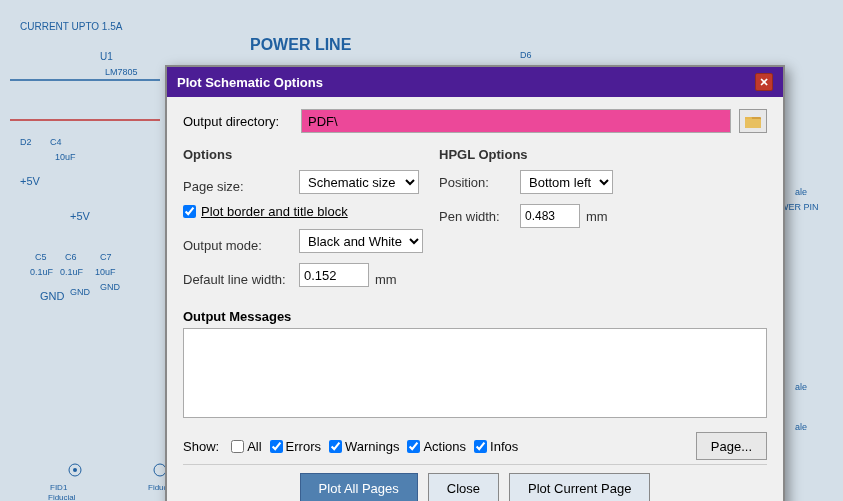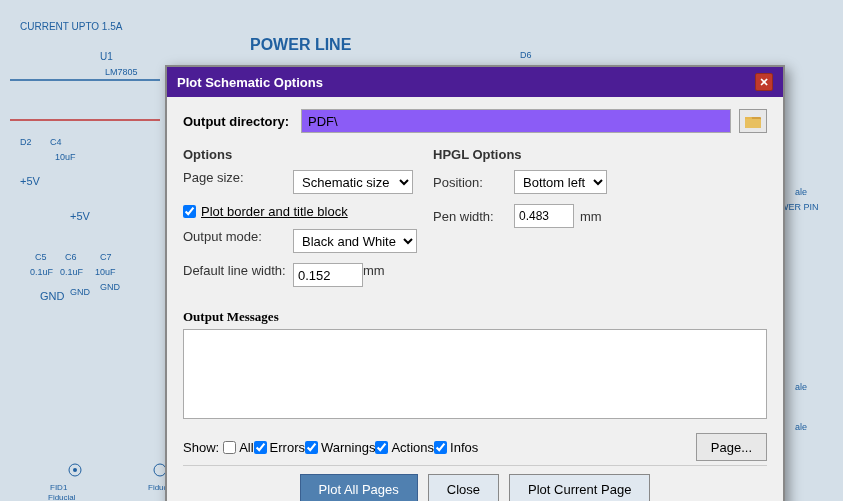--- a/index.html
+++ b/index.html
@@ -75,27 +75,26 @@
       display: flex;
       align-items: center;
       margin-bottom: 14px;
       gap: 8px;
     }
 
     .output-dir-label {
       font-size: 13px;
       white-space: nowrap;
       min-width: 110px;
-      font-weight: bold;
     }
 
     .output-dir-input {
       flex: 1;
       border: 1px solid #aaa;
-      background: #8b5cf6;
+      background: #ec4899;
       padding: 3px 6px;
       font-size: 13px;
       height: 24px;
     }
 
     .output-dir-browse-btn {
       width: 28px;
       height: 24px;
       border: 1px solid #999;
       background: #e8e8e8;
@@ -142,22 +141,23 @@
       cursor: pointer;
     }
 
     
     .options-col {
       min-width: 220px;
     }
 
     .form-row {
       display: flex;
-      align-items: flex-start;
+      align-items: flex-end;
       margin-bottom: 10px;
+      gap: 6px;
     }
 
     .form-label {
       font-size: 13px;
       min-width: 110px;
       color: #333;
     }
 
     .form-select {
       font-size: 13px;
@@ -237,41 +237,41 @@
 
     
     .output-messages-section {
       margin-bottom: 8px;
     }
 
     .output-messages-label {
       font-size: 13px;
       font-weight: bold;
       margin-bottom: 4px;
-      font-family: Liberation Serif, serif;
     }
 
     .output-messages-box {
       width: 100%;
       height: 90px;
       border: 1px solid #aaa;
       background: white;
     }
 
     
     .bottom-bar {
       display: flex;
       align-items: center;
       justify-content: space-between;
       padding: 6px 0 4px 0;
     }
 
     .show-row {
       display: flex;
       align-items: center;
+      gap: 8px;
     }
 
     .show-label {
       font-size: 13px;
       margin-right: 4px;
     }
 
     .filter-item {
       display: flex;
       align-items: center;

